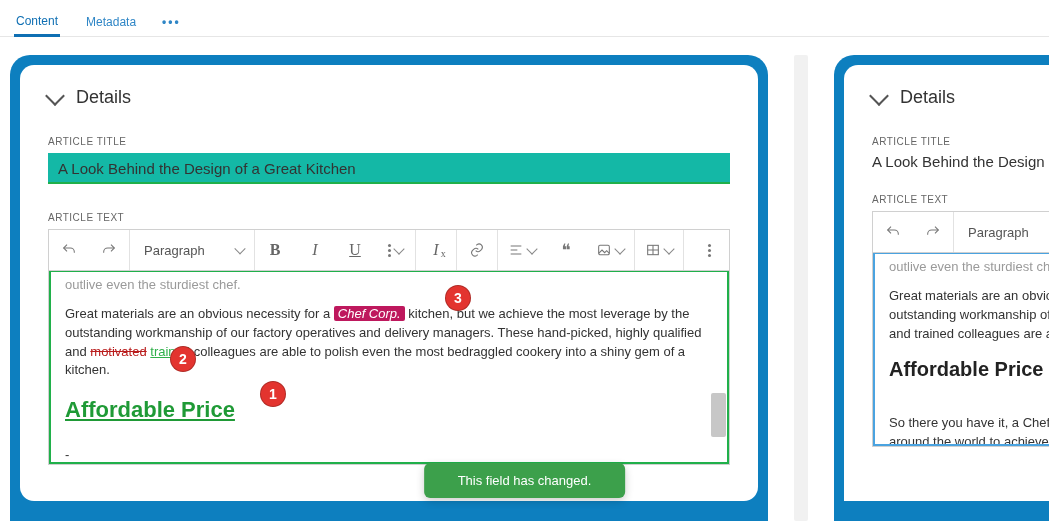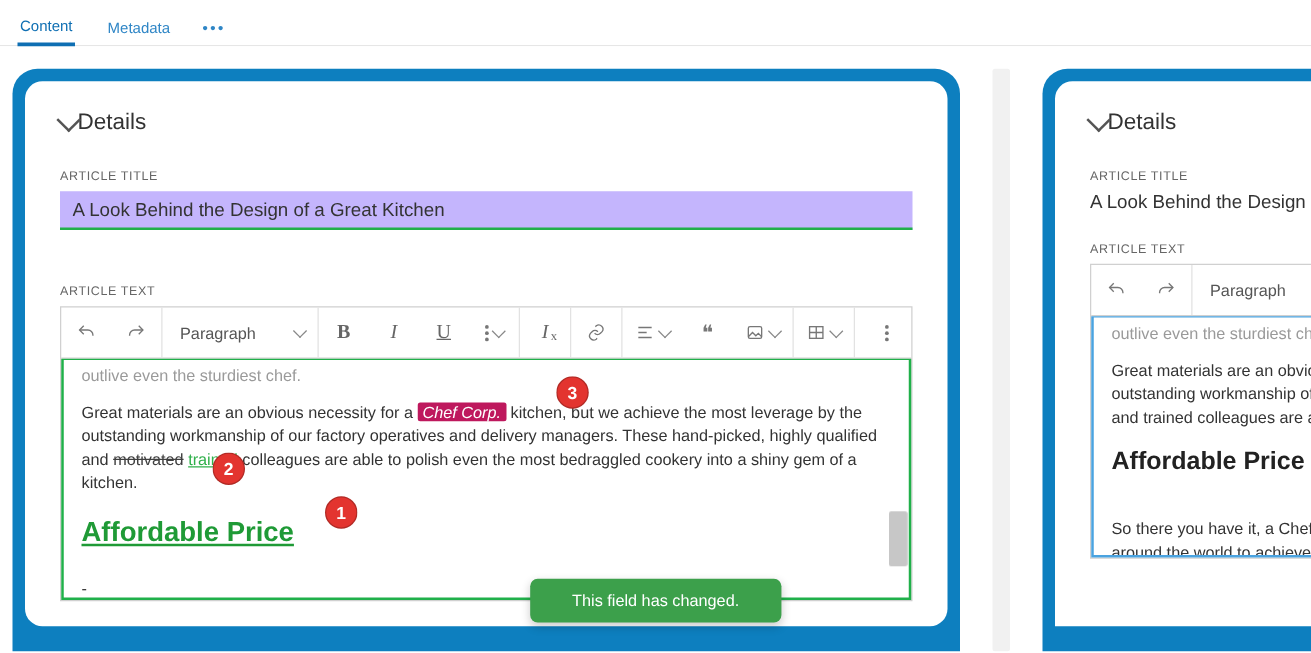--- a/index.html
+++ b/index.html
@@ -30,24 +30,24 @@
   .tabs{display:flex;align-items:center;gap:24px;padding:8px 14px 0;border-bottom:1px solid #e6e6e6;}
   .tab{color:var(--tab-blue);font-size:12px;padding:6px 2px;cursor:pointer;}
   .tab.active{color:#0f6fb3;border-bottom:3px solid #0f6fb3;margin-bottom:-1px;font-weight:500;}
   .tab.more{color:var(--tab-blue);letter-spacing:2px;font-weight:bold;padding:6px 0;}
   
   .panels{display:flex;gap:26px;padding:18px 0 0 10px;align-items:flex-start;background:#fff;height:475px;overflow:hidden;}
   .blue-panel{background:var(--blue);border-radius:20px 20px 0 0;flex:0 0 758px;height:466px;overflow:hidden;}
   .blue-panel.right{flex:0 0 300px;border-radius:20px 0 0 0;}
   .inner-card{background:#fff;margin:10px;border-radius:14px;padding:22px 28px 0 28px;height:436px;box-sizing:border-box;overflow:hidden;}
   .blue-panel.right .inner-card{margin:10px 0 0 10px;border-radius:14px 0 0 0;padding-right:0;}
-  .details-header{display:flex;align-items:center;color:#333;font-size:18px;margin-bottom:28px;}
+  .details-header{display:flex;align-items:center;gap:14px;color:#333;font-size:18px;margin-bottom:28px;}
   .chev{width:12px;height:12px;border-left:2px solid #555;border-bottom:2px solid #555;transform:rotate(-45deg);margin-top:-4px;}
   .field-label{letter-spacing:0.5px;color:#666;font-size:10px;margin-bottom:6px;}
-  .title-input-wrap{border-bottom:2px solid var(--green-border);background:#c4b5fd;padding:6px 8px 4px;margin-bottom:44px;}
+  .title-input-wrap{border-bottom:2px solid var(--green-border);background:#14b8a6;padding:6px 8px 4px;margin-bottom:28px;}
   .title-input{border:none;background:transparent;font-size:15px;color:#333;width:100%;outline:none;}
   .right .title-input-wrap{background:transparent;border-bottom:none;padding:0;margin-bottom:24px;}
   .right .title-input{font-size:15px;}
   
   .editor-block{border:1px solid var(--border);}
   .toolbar{display:flex;align-items:center;border-bottom:1px solid var(--border);height:40px;}
   .tb-group{display:flex;align-items:center;border-right:1px solid #e2e2e2;height:100%;}
   .tb-btn{padding:0 10px;color:#777;cursor:pointer;display:flex;align-items:center;justify-content:center;height:100%;min-width:20px;}
   .tb-btn svg{width:16px;height:16px;stroke:#777;fill:none;stroke-width:1.6;}
   .tb-select{color:#555;padding:0 30px 0 14px;position:relative;display:flex;align-items:center;height:100%;min-width:80px;}
@@ -58,21 +58,21 @@
   .tb-letter.u{text-decoration:underline;}
   .tb-small-chev{width:7px;height:7px;border-right:1.3px solid #888;border-bottom:1.3px solid #888;transform:rotate(45deg);margin-left:4px;margin-top:-3px;}
   .tb-vdots{display:flex;flex-direction:column;gap:2px;align-items:center;}
   .tb-vdots span{width:3px;height:3px;border-radius:50%;background:#777;}
   
   .edit-wrap{position:relative;border:2px solid var(--green-border);border-top:1px solid var(--green-border);height:190px;overflow:hidden;}
   .edit-area{padding:4px 14px 10px;overflow-y:auto;height:100%;line-height:1.45;box-sizing:border-box;}
   .edit-area p{margin:0 0 10px;}
   .faded{color:#9a9a9a;}
   .chip{background:#be185d;color:#fff;padding:0 4px;border-radius:2px;font-style:italic;}
-  .del{color:#404040;text-decoration:line-through;}
+  .del{color:#b91c1c;text-decoration:line-through;}
   .ins{color:#2fb04a;text-decoration:underline;}
   .heading-green{color:var(--heading-green);text-decoration:underline;font-weight:bold;font-size:22px;margin:14px 0 20px;}
   .blue-panel.right .edit-wrap{border:2px solid #4aa3e0;border-top:1px solid #4aa3e0;height:190px;}
   .blue-panel.right .edit-area .hdr{font-weight:bold;font-size:20px;margin:12px 0 30px;color:#222;}
   
   .fakescroll{position:absolute;right:1px;top:1px;width:15px;height:calc(100% - 2px);}
   .fakescroll .thumb{position:absolute;right:0;top:120px;width:15px;height:44px;background:#c7c7c7;border-radius:2px;}
   
   .badge{position:absolute;width:24px;height:24px;border-radius:50%;background:var(--red);color:#fff;font-weight:bold;font-size:14px;display:flex;align-items:center;justify-content:center;box-shadow:0 0 0 1px #b02a25;}
   

